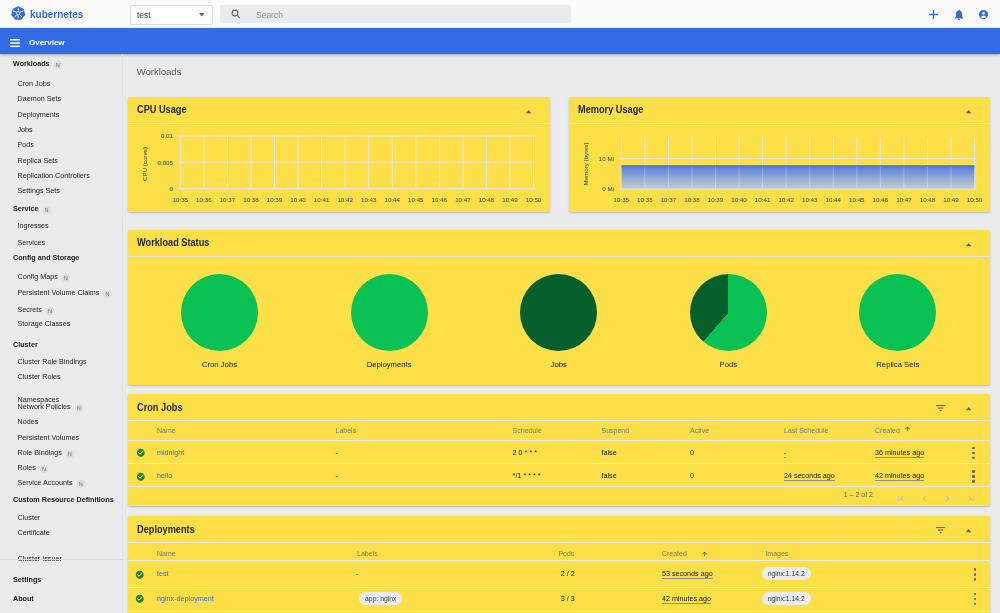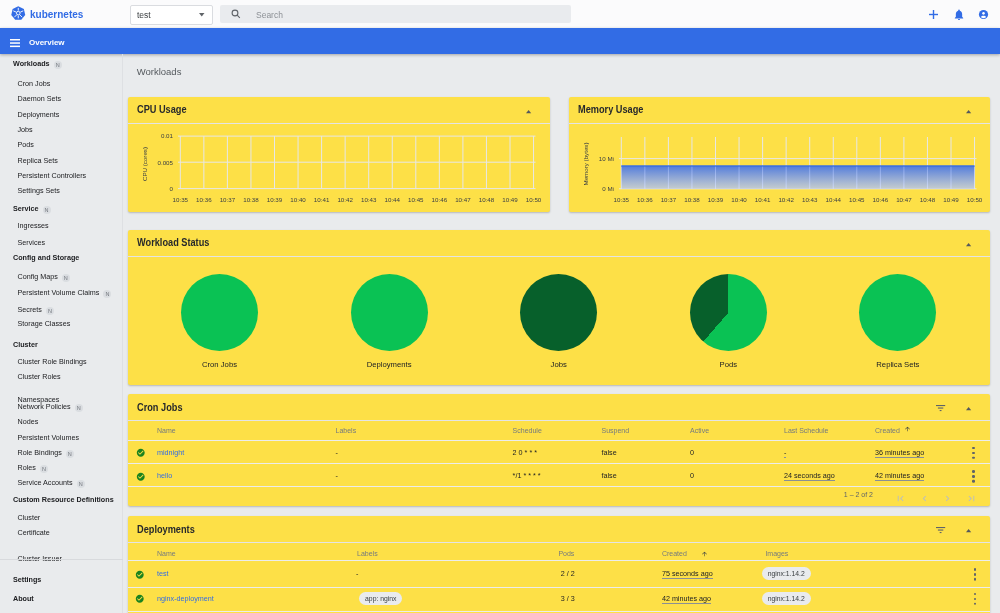--- a/index.html
+++ b/index.html
@@ -83,21 +83,21 @@
 </div>
 <div class="abs" style="left:122px;top:54px;width:1px;height:559px;background:#dee0e3;"></div>
 <div id="sidebar">
   <div class="shd" style="top:5.3px;">Workloads<span class="nbadge">N</span></div>
   <div class="sit" style="top:24.8px;">Cron Jobs</div>
   <div class="sit" style="top:40.2px;">Daemon Sets</div>
   <div class="sit" style="top:55.5px;">Deployments</div>
   <div class="sit" style="top:70.9px;">Jobs</div>
   <div class="sit" style="top:86.2px;">Pods</div>
   <div class="sit" style="top:101.6px;">Replica Sets</div>
-  <div class="sit" style="top:116.9px;">Persistent Controllers</div>
+  <div class="sit" style="top:116.9px;">Replication Controllers</div>
   <div class="sit" style="top:132.2px;">Settings Sets</div>
   <div class="shd" style="top:150.4px;">Service<span class="nbadge">N</span></div>
   <div class="sit" style="top:167.0px;">Ingresses</div>
   <div class="sit" style="top:184.3px;">Services</div>
   <div class="shd" style="top:199.2px;">Config and Storage</div>
   <div class="sit" style="top:217.8px;">Config Maps<span class="nbadge">N</span></div>
   <div class="sit" style="top:234.0px;">Persistent Volume Claims<span class="nbadge">N</span></div>
   <div class="sit" style="top:250.8px;">Secrets<span class="nbadge">N</span></div>
   <div class="sit" style="top:264.7px;">Storage Classes</div>
   <div class="shd" style="top:286.2px;">Cluster</div>
@@ -334,21 +334,21 @@
   <svg class="abs" style="left:572.5px;top:33.5px;" width="7" height="8" viewBox="0 0 24 24">
         <path fill="#3c4043" d="M4 12l1.41 1.41L11 7.83V20h2V7.83l5.58 5.58L20 12l-8-8z"></path>
       </svg>
   <div class="rowline" style="top:44.3px;"></div>
   <svg class="abs" style="left:6.949999999999999px;top:53.55px;" width="9.5" height="9.5" viewBox="0 0 24 24">
         <path fill="#1b831f" d="M12 2C6.48 2 2 6.48 2 12s4.48 10 10 10 10-4.48 10-10S17.52 2 12 2zm-2 15l-5-5 1.41-1.41L10 14.17l7.59-7.59L19 8l-9 9z"></path>
       </svg>
   <div class="cell" style="left:29px;top:53.3px;"><span class="link">test</span></div>
   <div class="cell" style="left:228px;top:53.3px;">-</div>
   <div class="cell" style="left:432.7px;top:53.3px;">2 / 2</div>
-  <div class="cell" style="left:533.9px;top:53.3px;"><span class="undl">75 seconds ago</span></div>
+  <div class="cell" style="left:533.9px;top:53.3px;"><span class="undl">53 seconds ago</span></div>
   <div class="chip" style="left:633.7px;top:51px;">nginx:1.14.2</div>
   <div class="dots3" style="left:845.8px;top:52.099999999999994px;"></div>
   <div class="rowline" style="top:70.5px;"></div>
   <svg class="abs" style="left:6.949999999999999px;top:78.25px;" width="9.5" height="9.5" viewBox="0 0 24 24">
         <path fill="#1b831f" d="M12 2C6.48 2 2 6.48 2 12s4.48 10 10 10 10-4.48 10-10S17.52 2 12 2zm-2 15l-5-5 1.41-1.41L10 14.17l7.59-7.59L19 8l-9 9z"></path>
       </svg>
   <div class="cell" style="left:29px;top:78px;"><span class="link">nginx-deployment</span></div>
   <div class="chip" style="left:231.1px;top:75.7px;">app: nginx</div>
   <div class="cell" style="left:432.7px;top:78px;">3 / 3</div>
   <div class="cell" style="left:533.9px;top:78px;"><span class="undl">42 minutes ago</span></div>

